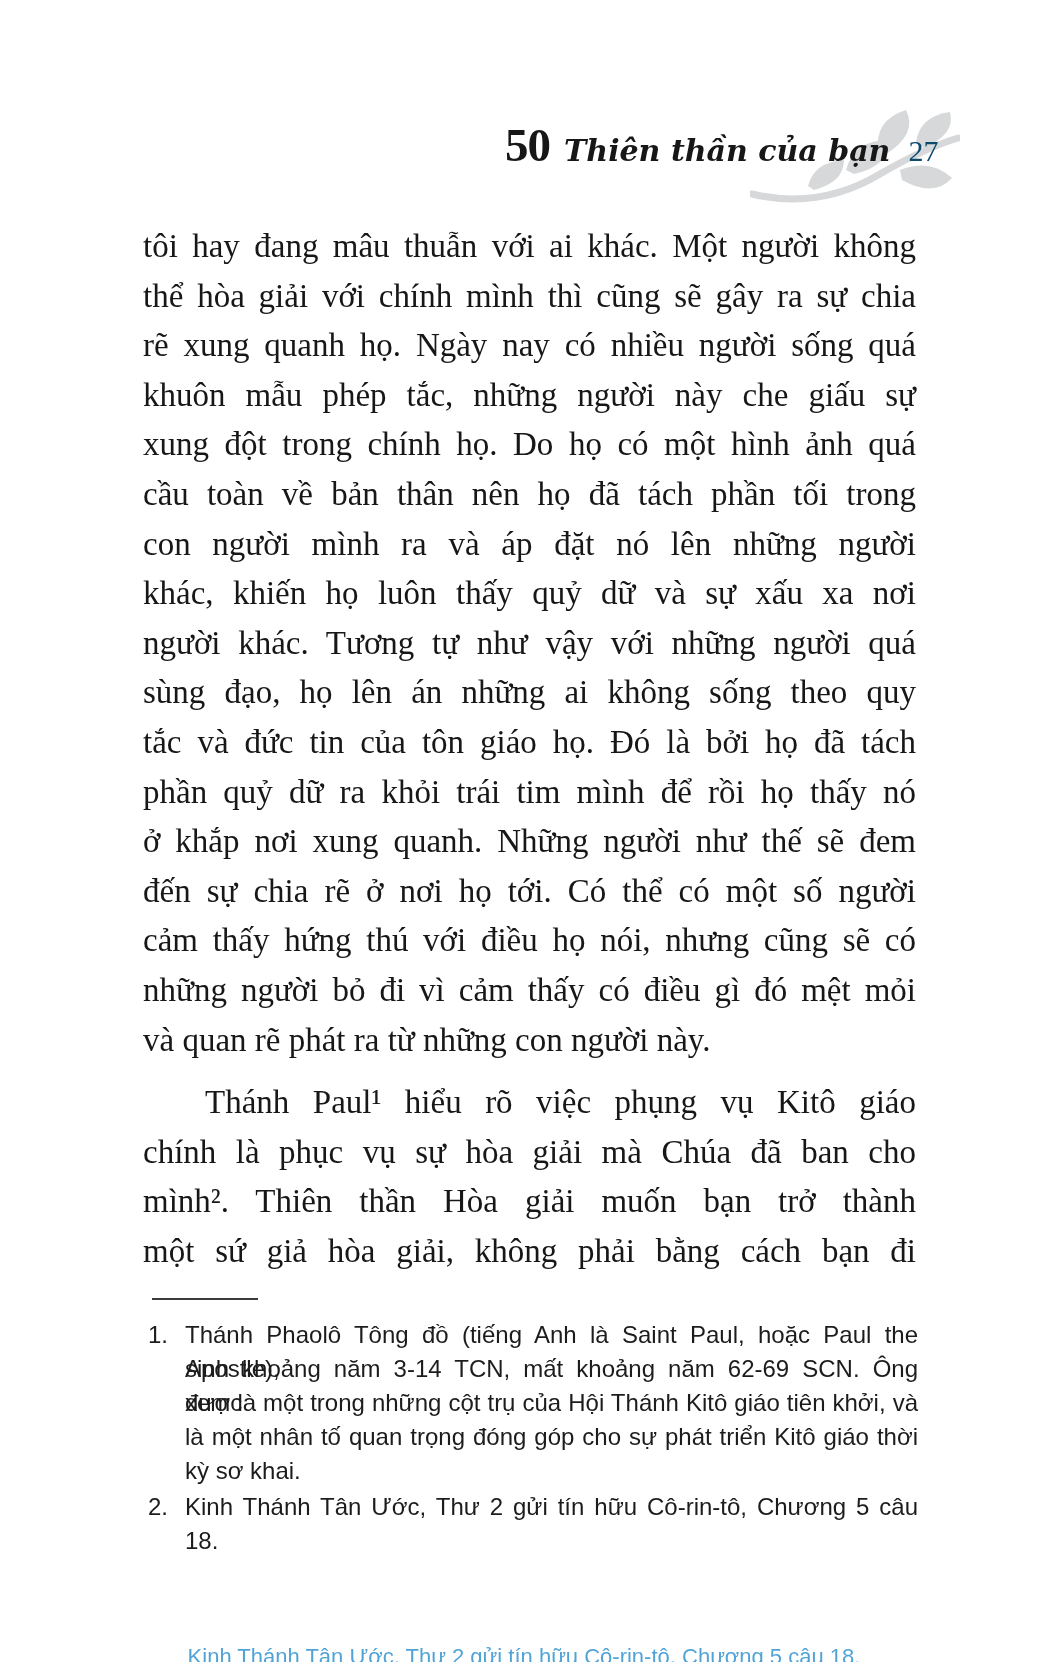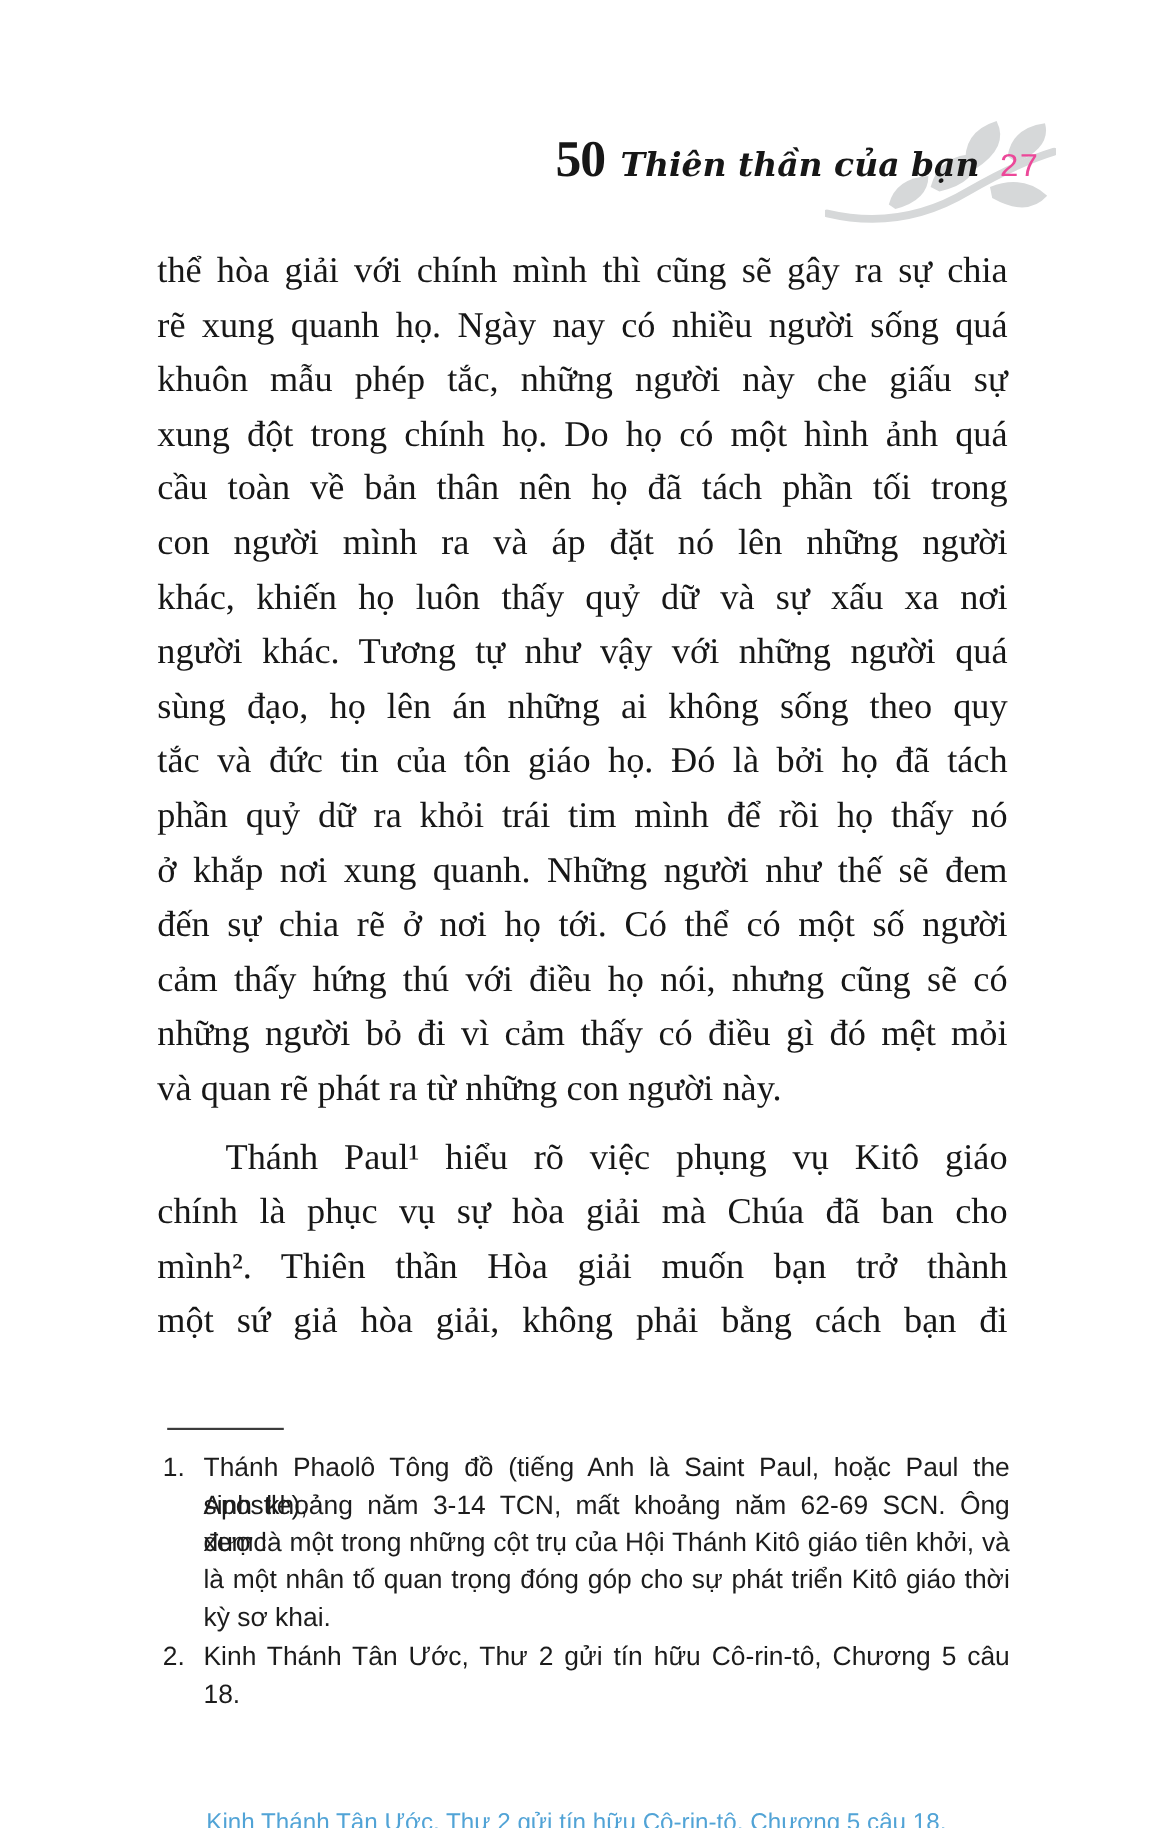--- a/index.html
+++ b/index.html
@@ -25,22 +25,22 @@
   .book-number{
     font-family:"Liberation Serif", serif;
     font-size:47px;font-weight:700;line-height:1;letter-spacing:-1px;
   }
   .book-title{
     font-family:"DejaVu Serif", serif;
     font-style:italic;font-weight:700;
     font-size:30px;margin-left:14px;letter-spacing:0px;margin-top:17px;
   }
   .page-number{
-    font-family:Liberation Mono, monospace;
-    font-size:30px;margin-left:18px;color:#ec4899;
+    font-family:Liberation Serif, serif;
+    font-size:30px;margin-left:18px;color:#0c4a6e;
   }
   
   .body-text{
     position:absolute;left:143px;top:222px;width:773px;
     font-size:33px;line-height:49.6px;
   }
   .line{
     text-align:justify;text-align-last:justify;
     white-space:normal;
     height:49.6px;overflow:visible;
@@ -94,20 +94,21 @@
     </svg>
     <div class="header-row">
       <span class="book-number">50</span>
       <span class="book-title">Thiên thần của bạn</span>
       <span class="page-number">27</span>
     </div>
   </div>
 
   <div class="body-text">
     <div class="para1">
+      <div class="line">tôi hay đang mâu thuẫn với ai khác. Một người không</div>
       <div class="line">thể hòa giải với chính mình thì cũng sẽ gây ra sự chia</div>
       <div class="line">rẽ xung quanh họ. Ngày nay có nhiều người sống quá</div>
       <div class="line">khuôn mẫu phép tắc, những người này che giấu sự</div>
       <div class="line">xung đột trong chính họ. Do họ có một hình ảnh quá</div>
       <div class="line">cầu toàn về bản thân nên họ đã tách phần tối trong</div>
       <div class="line">con người mình ra và áp đặt nó lên những người</div>
       <div class="line">khác, khiến họ luôn thấy quỷ dữ và sự xấu xa nơi</div>
       <div class="line">người khác. Tương tự như vậy với những người quá</div>
       <div class="line">sùng đạo, họ lên án những ai không sống theo quy</div>
       <div class="line">tắc và đức tin của tôn giáo họ. Đó là bởi họ đã tách</div>

